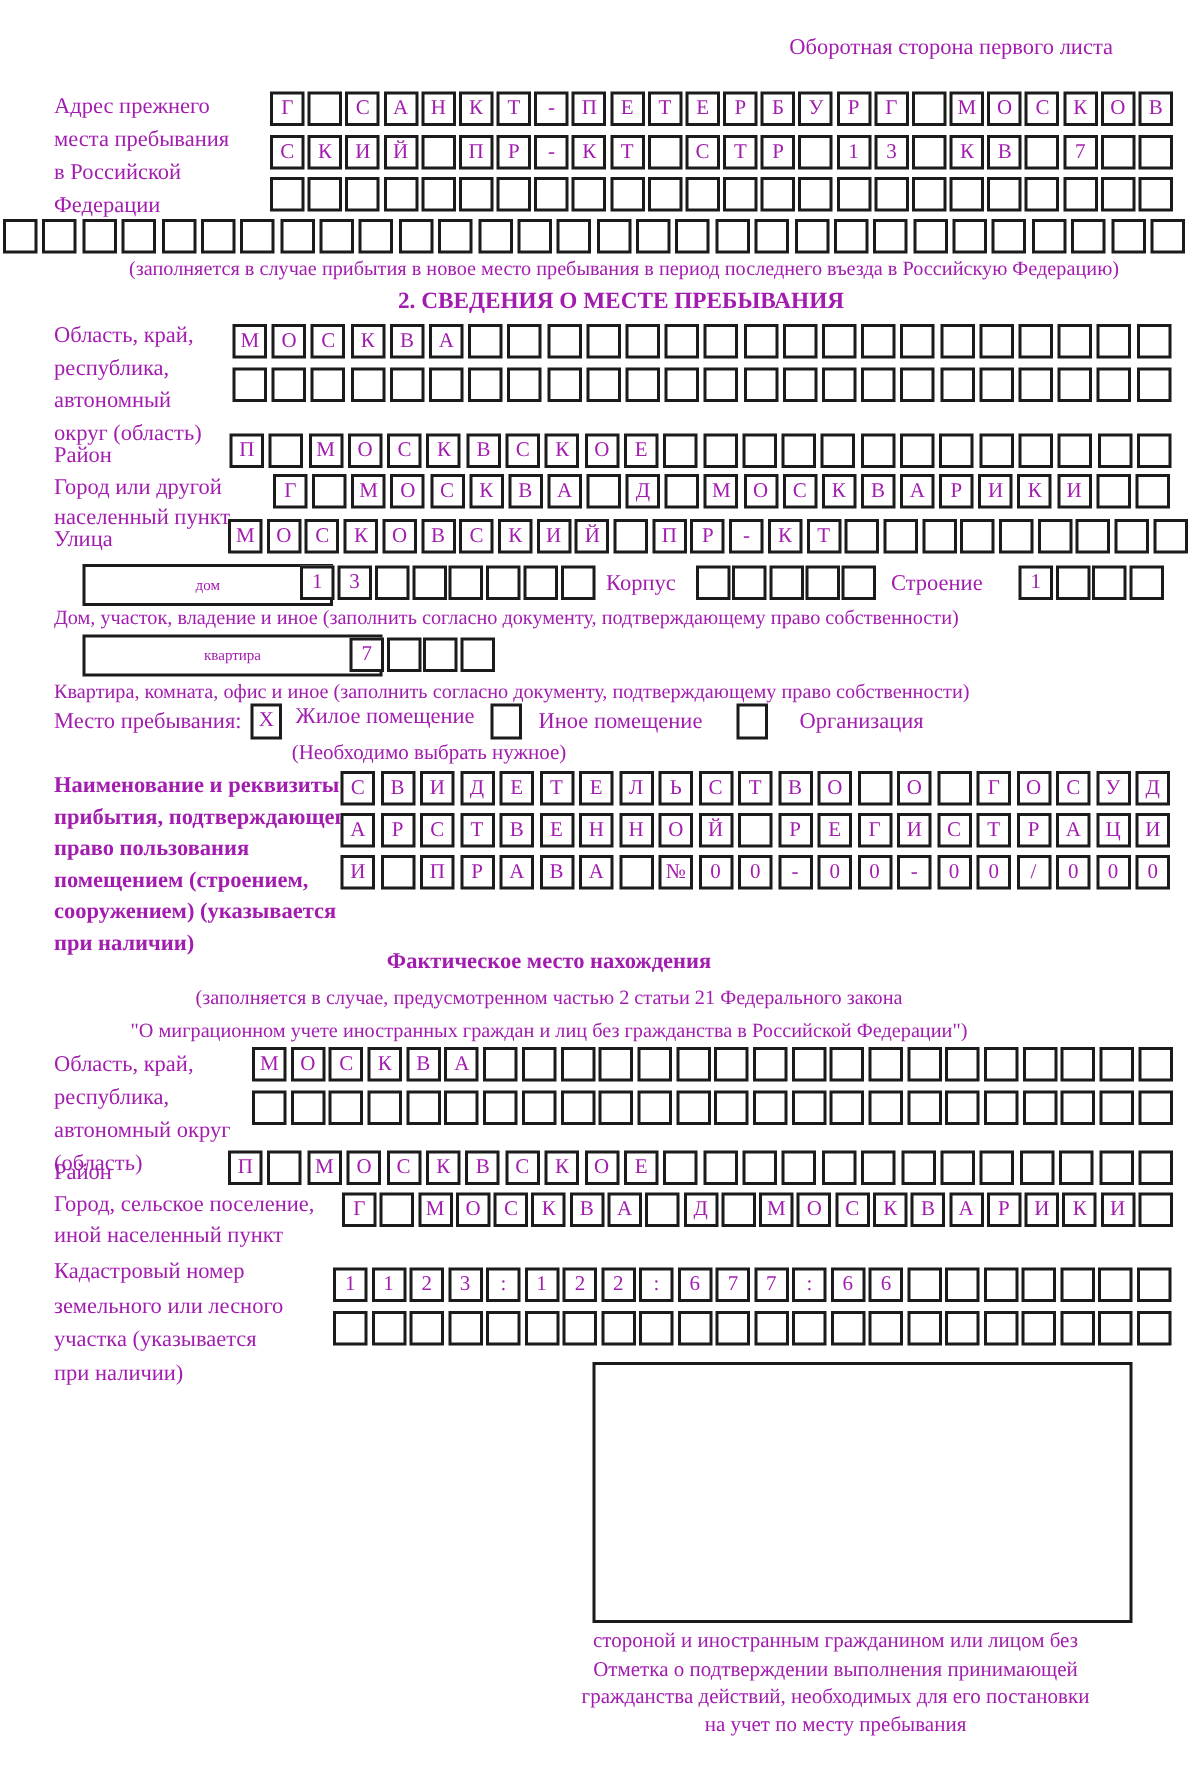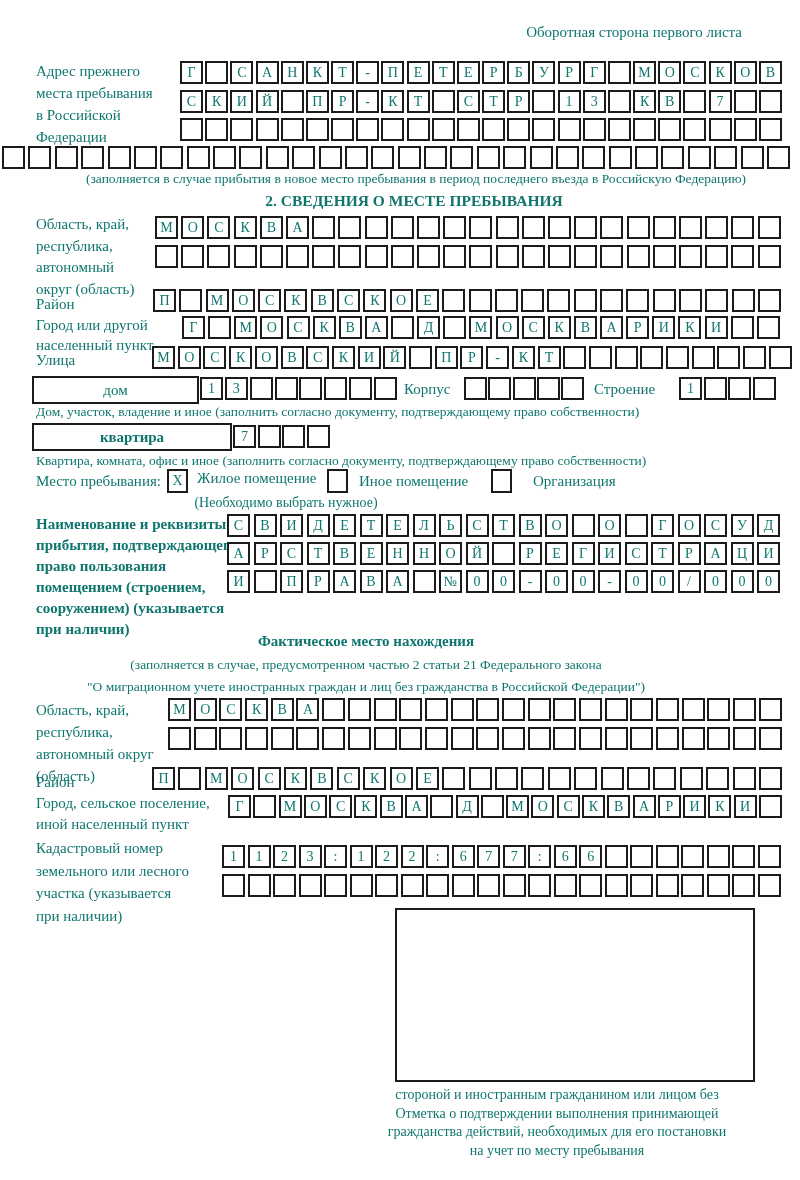--- a/index.html
+++ b/index.html
@@ -1,25 +1,25 @@
 <!DOCTYPE html>
 <html><head>
 <meta charset="utf-8">
 <style>
   html,body{margin:0;padding:0;background:#ffffff;}
   .page{position:relative;width:800px;height:1180px;background:#fff;
-        font-family:"Liberation Serif","DejaVu Serif",serif;color:#0f766e;overflow:hidden;}
+        font-family:"Liberation Serif","DejaVu Serif",serif;color:#a21caf;overflow:hidden;}
   .lbl{position:absolute;font-size:15px;line-height:21px;white-space:nowrap;}
   .note{position:absolute;font-size:13.5px;text-align:center;white-space:nowrap;}
   .title{position:absolute;font-weight:bold;font-size:15.5px;text-align:center;white-space:nowrap;}
   .cellrow{position:absolute;display:flex;justify-content:space-between;}
   .cell{flex:0 0 auto;width:19px;height:19px;border:2px solid #1b1b1b;background:#fff;
         display:flex;align-items:center;justify-content:center;font-size:14px;line-height:1;}
   .widebox{position:absolute;border:2px solid #1b1b1b;background:#fff;
-        display:flex;align-items:center;justify-content:center;font-size:15px;}
+        display:flex;align-items:center;justify-content:center;font-size:10px;margin-left:23px;}
   .checkbox{position:absolute;width:17px;height:20px;border:2px solid #1b1b1b;background:#fff;
         display:flex;align-items:center;justify-content:center;font-size:14px;}
   .stamp{position:absolute;border:2px solid #1b1b1b;background:#fff;}
   .cap{font-size:14px;line-height:18.5px;text-align:center;}
 </style>
 </head>
 <body>
 
 <div class="page">
 
@@ -312,21 +312,21 @@
     </div>
   <div class="lbl" style="left:594px;top:379px;">Строение</div>
   <div class="cellrow" style="left:679px;top:377px;width:97px;">
       <span class="cell">1</span>
       <span class="cell"></span>
       <span class="cell"></span>
       <span class="cell"></span>
     </div>
   <div class="note" style="left:36px;top:404px;text-align:center;">Дом, участок, владение и иное (заполнить согласно документу, подтверждающему право собственности)</div>
 
-  <div class="widebox" style="left:32px;top:423px;width:196px;height:24px;font-weight:bold;">квартира</div>
+  <div class="widebox" style="left:32px;top:423px;width:196px;height:24px;">квартира</div>
   <div class="cellrow" style="left:233px;top:425px;width:97px;">
       <span class="cell">7</span>
       <span class="cell"></span>
       <span class="cell"></span>
       <span class="cell"></span>
     </div>
   <div class="note" style="left:36px;top:453px;text-align:left;">Квартира, комната, офис и иное (заполнить согласно документу, подтверждающему право собственности)</div>
 
   <div class="lbl" style="left:36px;top:471px;">Место пребывания:</div>
   <span class="checkbox" style="left:167px;top:469px;">X</span>

